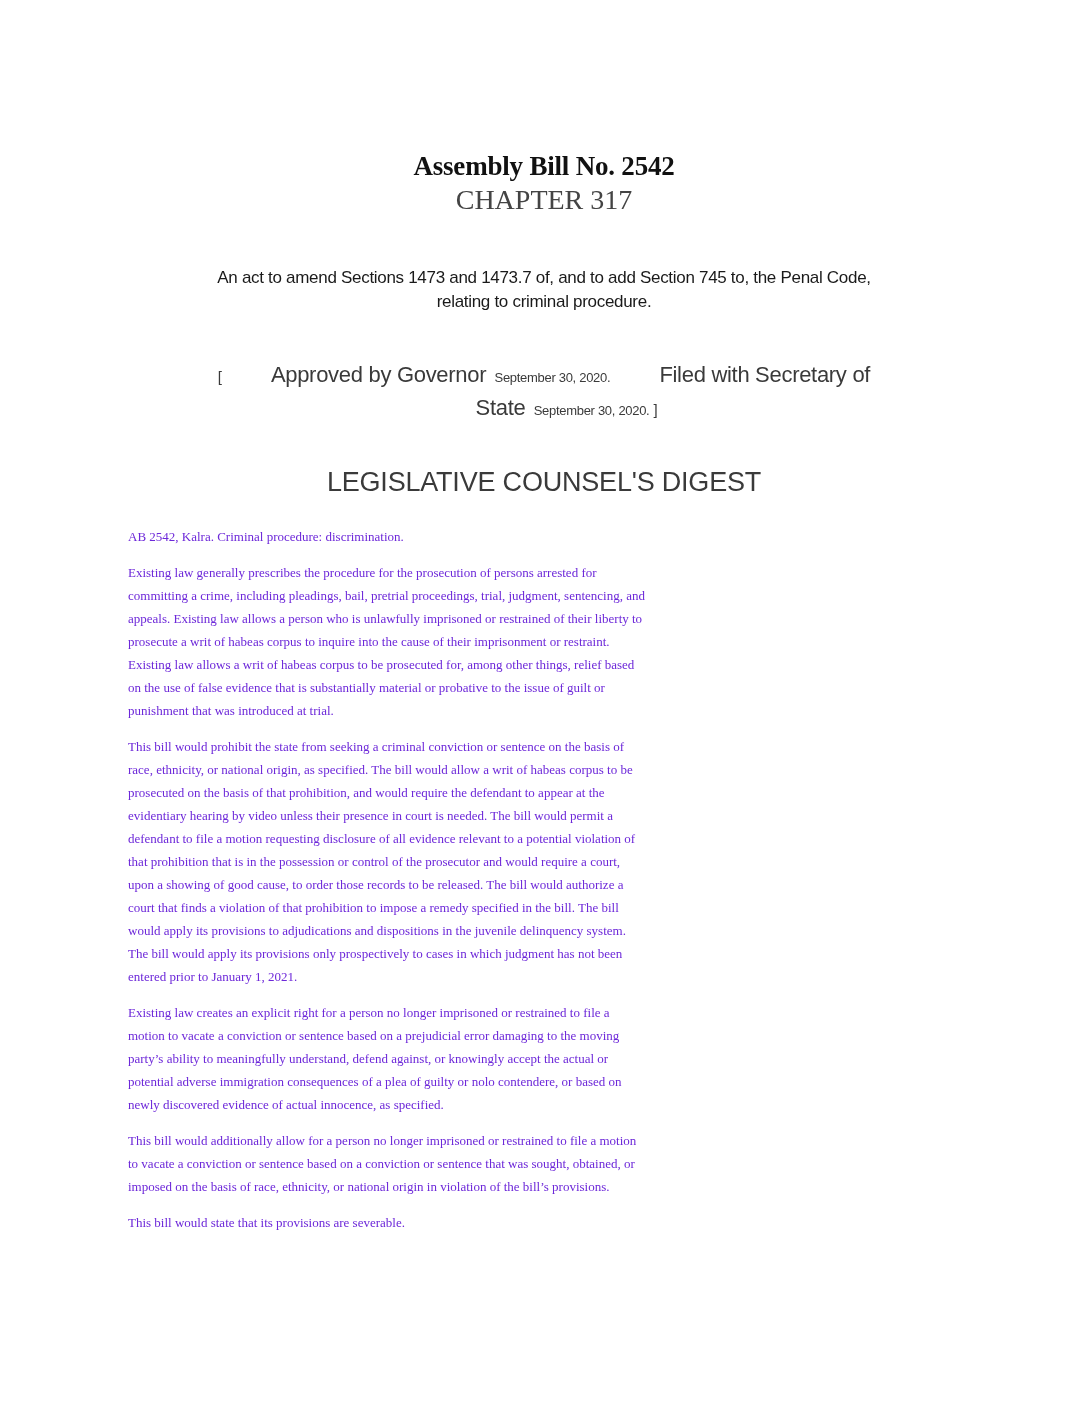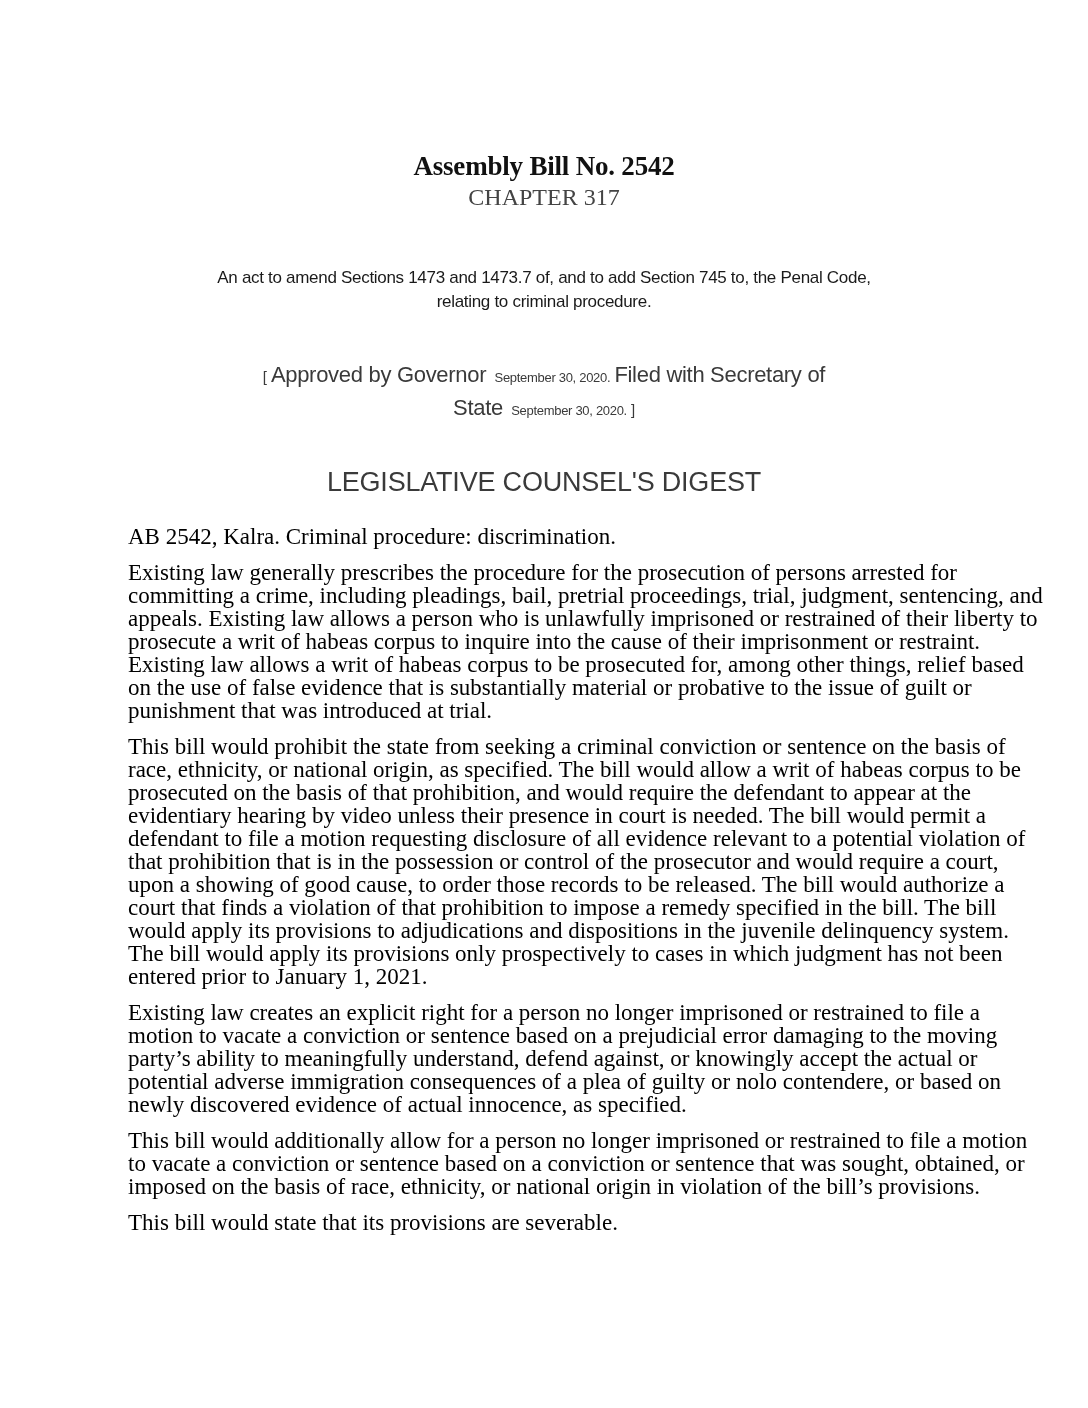--- a/index.html
+++ b/index.html
@@ -30,21 +30,21 @@
       font-size: 27px;
       color: #111111;
       letter-spacing: -0.2px;
     }
     .chapter {
       position: absolute;
       left: 0; right: 0;
       top: 184px;
       text-align: center;
       font-family: "Liberation Serif", serif;
-      font-size: 24px;
+      font-size: 28px;
       color: #444444;
     }
     .act {
       position: absolute;
       left: 0; right: 0;
       top: 266px;
       text-align: center;
       font-family: "Liberation Sans", sans-serif;
       font-size: 17px;
       line-height: 24px;
@@ -55,41 +55,41 @@
       position: absolute;
       left: 0; right: 0;
       top: 360px;
       text-align: center;
       font-family: "Liberation Sans", sans-serif;
       color: #3a3a3a;
       line-height: 30px;
       letter-spacing: -0.3px;
     }
     .approved .br { font-size: 15px; }
-    .approved .big { font-size: 22px; }
+    .approved .big { font-size: 22px; margin-left: 45px; }
     .approved .date { font-size: 13px; }
     .digest-heading {
       position: absolute;
       left: 0; right: 0;
       top: 467px;
       text-align: center;
       font-family: Liberation Sans, sans-serif;
       font-size: 27px;
       color: #3a3a3a;
       letter-spacing: -0.2px;
     }
     .body {
       position: absolute;
       left: 128px;
       top: 525px;
       width: 840px;
       font-family: "Liberation Serif", serif;
-      font-size: 23px;
+      font-size: 13px;
       line-height: 23px;
-      color: #000000;
+      color: #6d28d9;
     }
     .body p {
       margin: 0 0 13px 0;
       white-space: nowrap;
     }
     .body p .ln { display: block; }
   </style>
 </head>
 <body>
 

